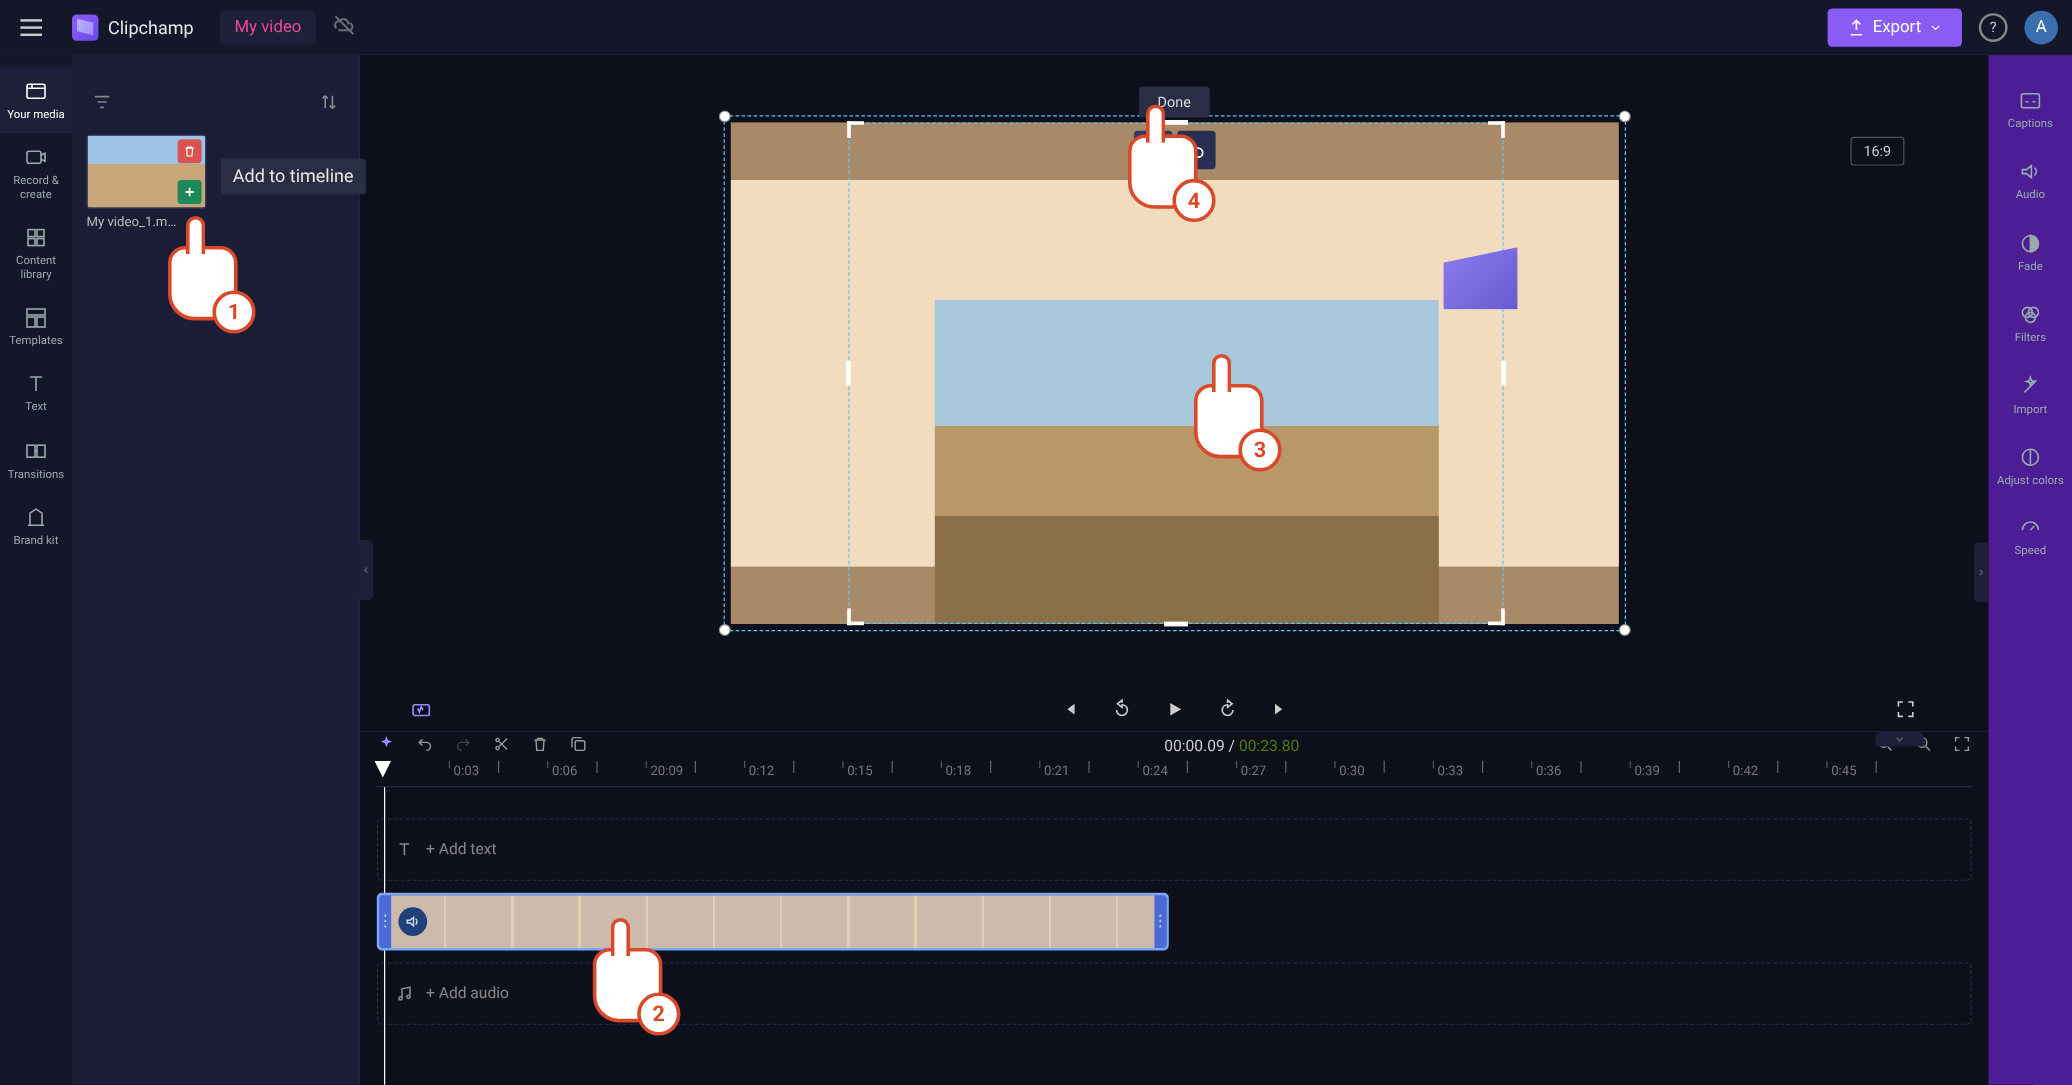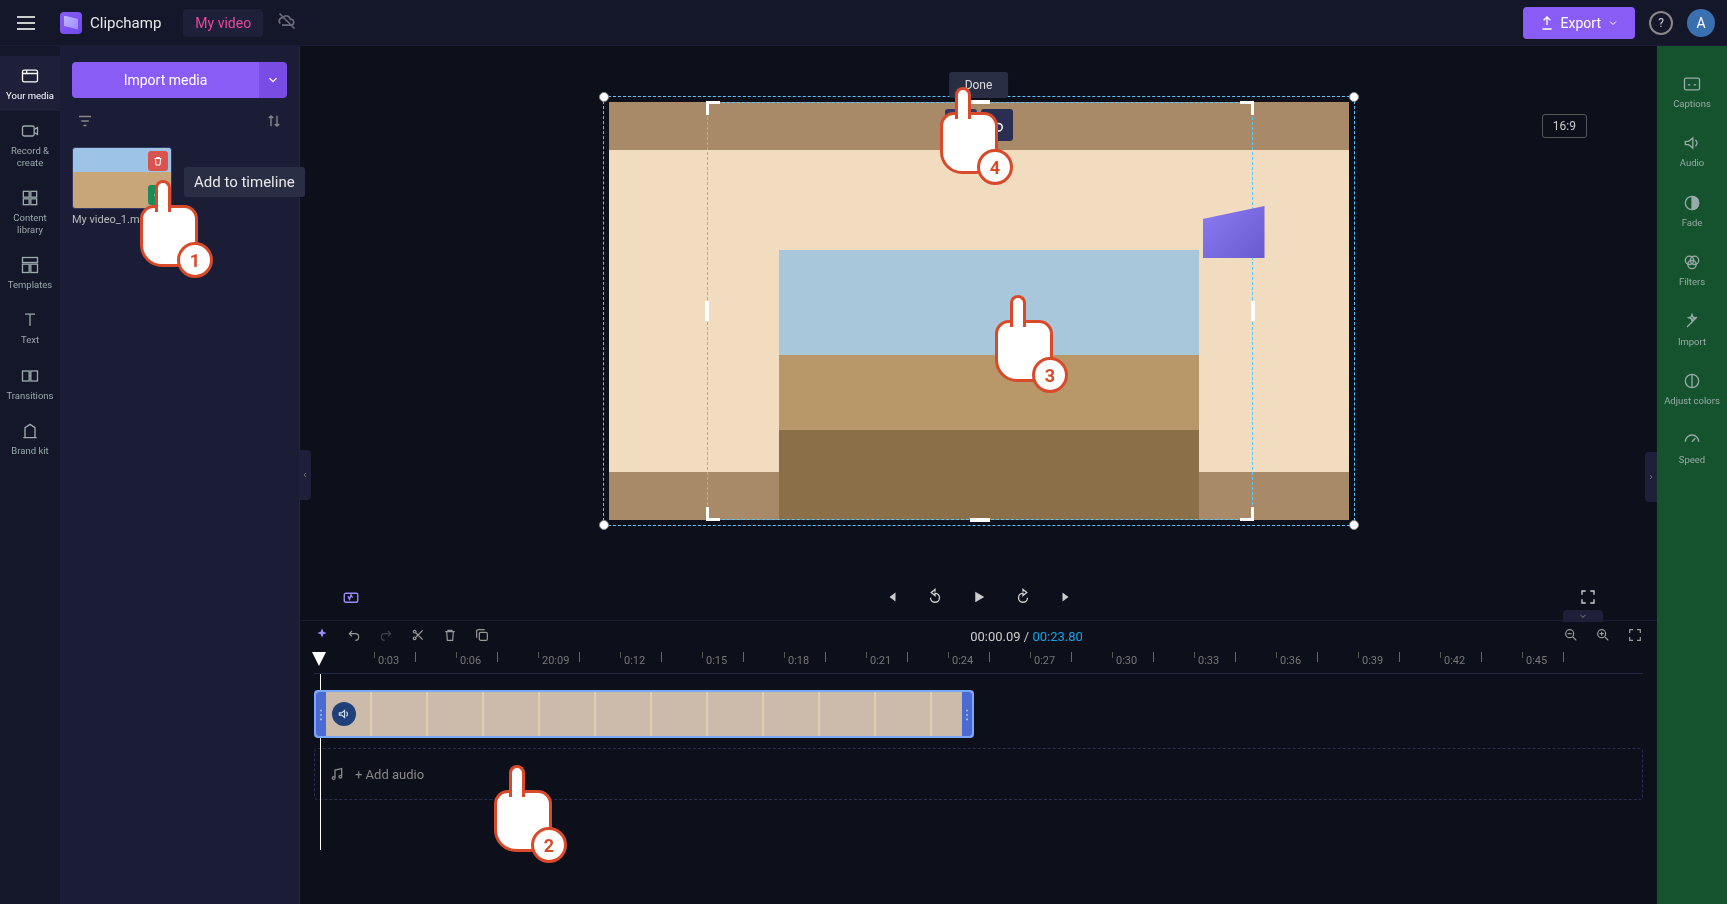--- a/index.html
+++ b/index.html
@@ -121,21 +121,21 @@
   .clip-row { height:48px; position:relative; }
   .clip {
     position:absolute; left:0; width:660px; height:48px; border-radius:4px;
     background: repeating-linear-gradient(90deg,#cba 0 54px,#e2cdb0 54px 56px);
     border:2px solid #7aa7ff; display:flex; align-items:center;
   }
   .clip .grip { width:10px; height:100%; background:#4a6ad4; border-radius:3px 0 0 3px; display:flex; align-items:center; justify-content:center; color:#cde; }
   .clip .grip.r { margin-left:auto; border-radius:0 3px 3px 0; }
   .clip .aud { width:24px; height:24px; background:#20407a; border-radius:50%; margin-left:6px; display:flex; align-items:center; justify-content:center; }
 
-  .right-rail { width:70px; background:#14532d; padding-top:16px; }
+  .right-rail { width:70px; background:#4c1d95; padding-top:16px; }
   .right-rail .nav-item { padding:12px 2px; }
   .right-collapse { position:absolute; right:70px; top:50%; width:12px; height:50px; background:#1d2038; border-radius:4px 0 0 4px; display:flex; align-items:center; justify-content:center; color:#666; cursor:pointer; }
 
   
   .hand {
     position:absolute; z-index:100; pointer-events:none;
   }
   .hand .palm {
     width:58px; height:62px; background:#fff; border:3px solid #d94a2a;
     border-radius: 14px 14px 22px 22px; position:relative;
@@ -236,28 +236,20 @@
     </div>
     <div class="nav-item">
       <svg viewBox="0 0 24 24" fill="none" stroke="currentColor" stroke-width="1.6">
           <path d="M4 20h16M6 20V8l6-4 6 4v12"></path>
         </svg>
       <span class="lbl">Brand kit</span>
     </div>
   </div>
 
   <div class="media-panel">
-    <div class="import-row">
-      <div class="import-btn">Import media</div>
-      <div class="import-caret">
-        <svg viewBox="0 0 24 24" width="14" height="14" fill="none" stroke="currentColor" stroke-width="2">
-            <path d="M6 9l6 6 6-6"></path>
-          </svg>
-      </div>
-    </div>
     <div class="panel-controls">
       <span><svg width="18" height="18" viewBox="0 0 24 24" fill="none" stroke="currentColor" stroke-width="1.8">
             <path d="M4 6h16M7 12h10M10 18h4"></path>
           </svg></span>
       <span><svg width="18" height="18" viewBox="0 0 24 24" fill="none" stroke="currentColor" stroke-width="1.8">
             <path d="M8 5v14M8 5l-3 3M8 5l3 3M16 19V5M16 19l-3-3M16 19l3-3"></path>
           </svg></span>
     </div>
     <div style="position:relative">
       <div class="media-thumb">
@@ -374,21 +366,21 @@
             <path d="M9 9l10 10M9 15L19 5"></path>
           </svg></span>
       <span><svg viewBox="0 0 24 24" fill="none" stroke="currentColor" stroke-width="1.8">
             <path d="M5 7h14M9 7V5h6v2M7 7l1 13h8l1-13"></path>
           </svg></span>
       <span><svg viewBox="0 0 24 24" fill="none" stroke="currentColor" stroke-width="1.8">
             <rect x="8" y="8" width="12" height="12" rx="2"></rect>
             <path d="M4 16V6a2 2 0 0 1 2-2h10"></path>
           </svg></span>
       <span class="time">
-        <span>00:00.09</span> / <span style="color:#0ea5e9">00:23.80</span>
+        <span>00:00.09</span> / <span style="color:#4d7c0f">00:23.80</span>
       </span>
       <span><svg viewBox="0 0 24 24" fill="none" stroke="currentColor" stroke-width="1.8">
             <circle cx="10" cy="10" r="6"></circle>
             <path d="M7 10h6M20 20l-5-5"></path>
           </svg></span>
       <span><svg viewBox="0 0 24 24" fill="none" stroke="currentColor" stroke-width="1.8">
             <circle cx="10" cy="10" r="6"></circle>
             <path d="M7 10h6M10 7v6M20 20l-5-5"></path>
           </svg></span>
       <span><svg viewBox="0 0 24 24" fill="none" stroke="currentColor" stroke-width="1.8">
@@ -457,20 +449,26 @@
           <div class="tick" style="left: 1208px;">
             <span>0:45</span>
           </div>
           <div class="mtick" style="left: 1249px;"></div>
         </div>
       <div class="playhead" style="left:12px;"></div>
     </div>
 
     <div class="tracks" style="position:relative;">
       <div class="playline"></div>
+      <div class="track-row">
+        <svg width="16" height="16" viewBox="0 0 24 24" fill="none" stroke="currentColor" stroke-width="2">
+            <path d="M6 5h12M12 5v14"></path>
+          </svg>
+        <span>+ Add text</span>
+      </div>
       <div class="clip-row">
         <div class="clip">
           <div class="grip">⋮</div>
           <div class="aud">
             <svg width="14" height="14" viewBox="0 0 24 24" fill="none" stroke="#cde" stroke-width="2">
                 <path d="M4 10v4h4l5 4V6l-5 4H4zM16 8a5 5 0 0 1 0 8"></path>
               </svg>
           </div>
           <div class="grip r">⋮</div>
         </div>

